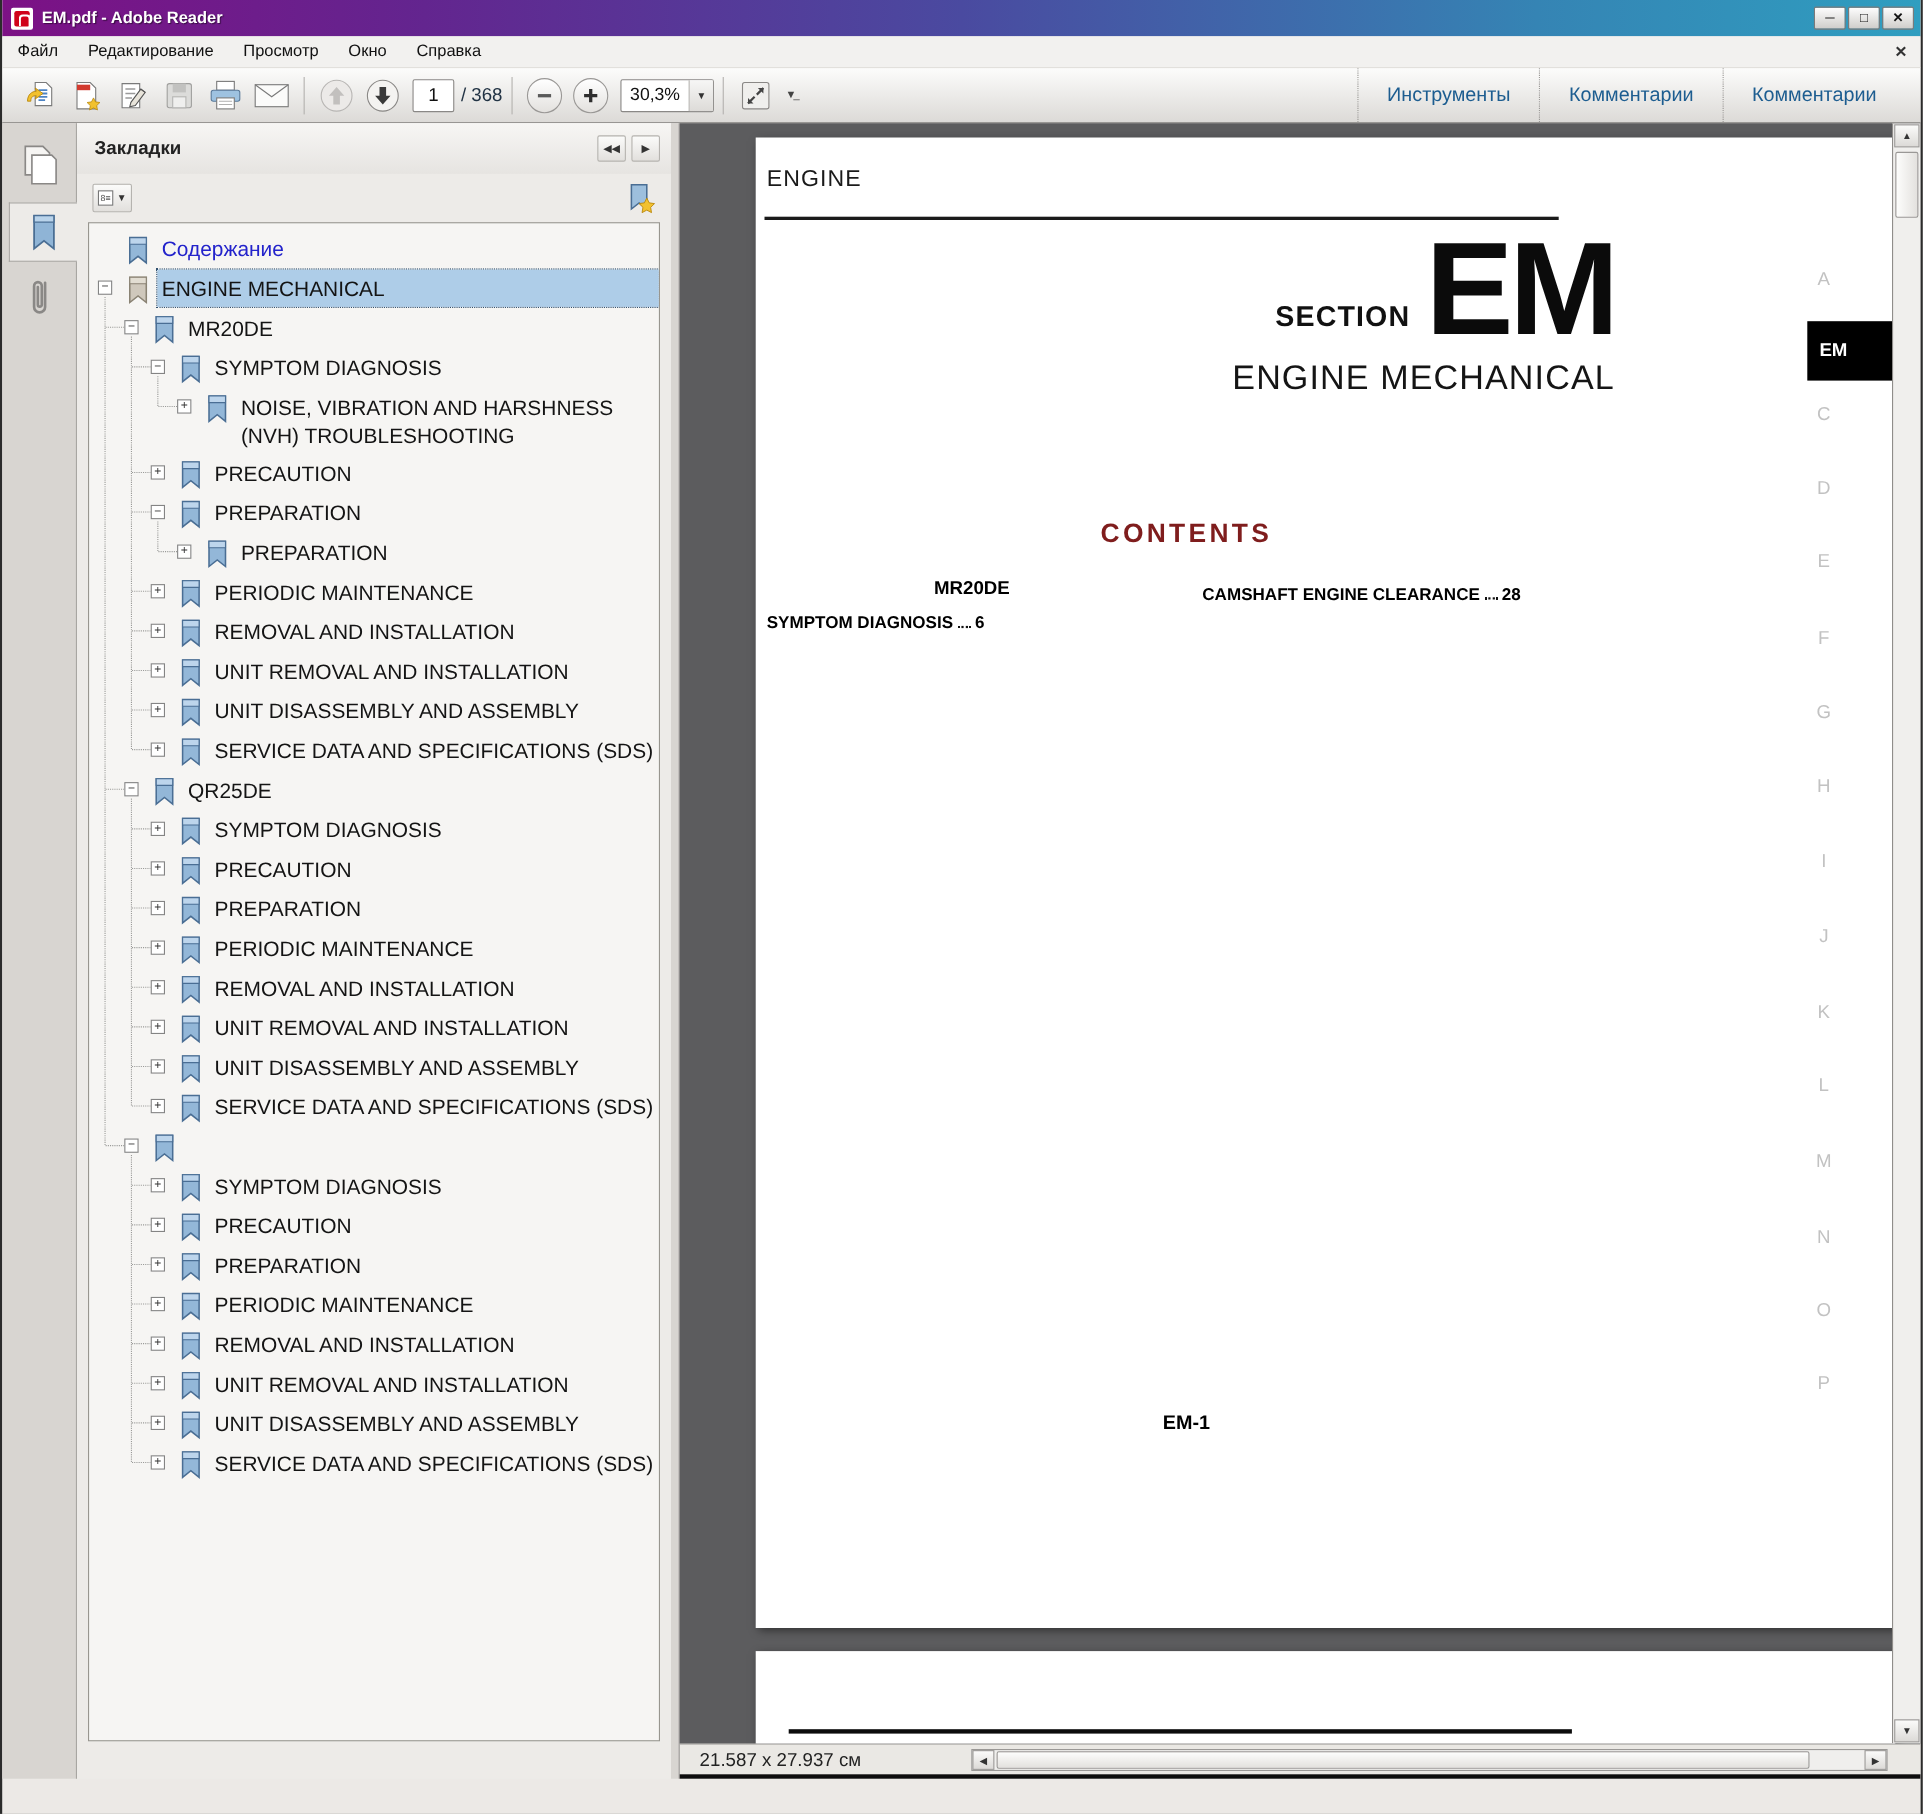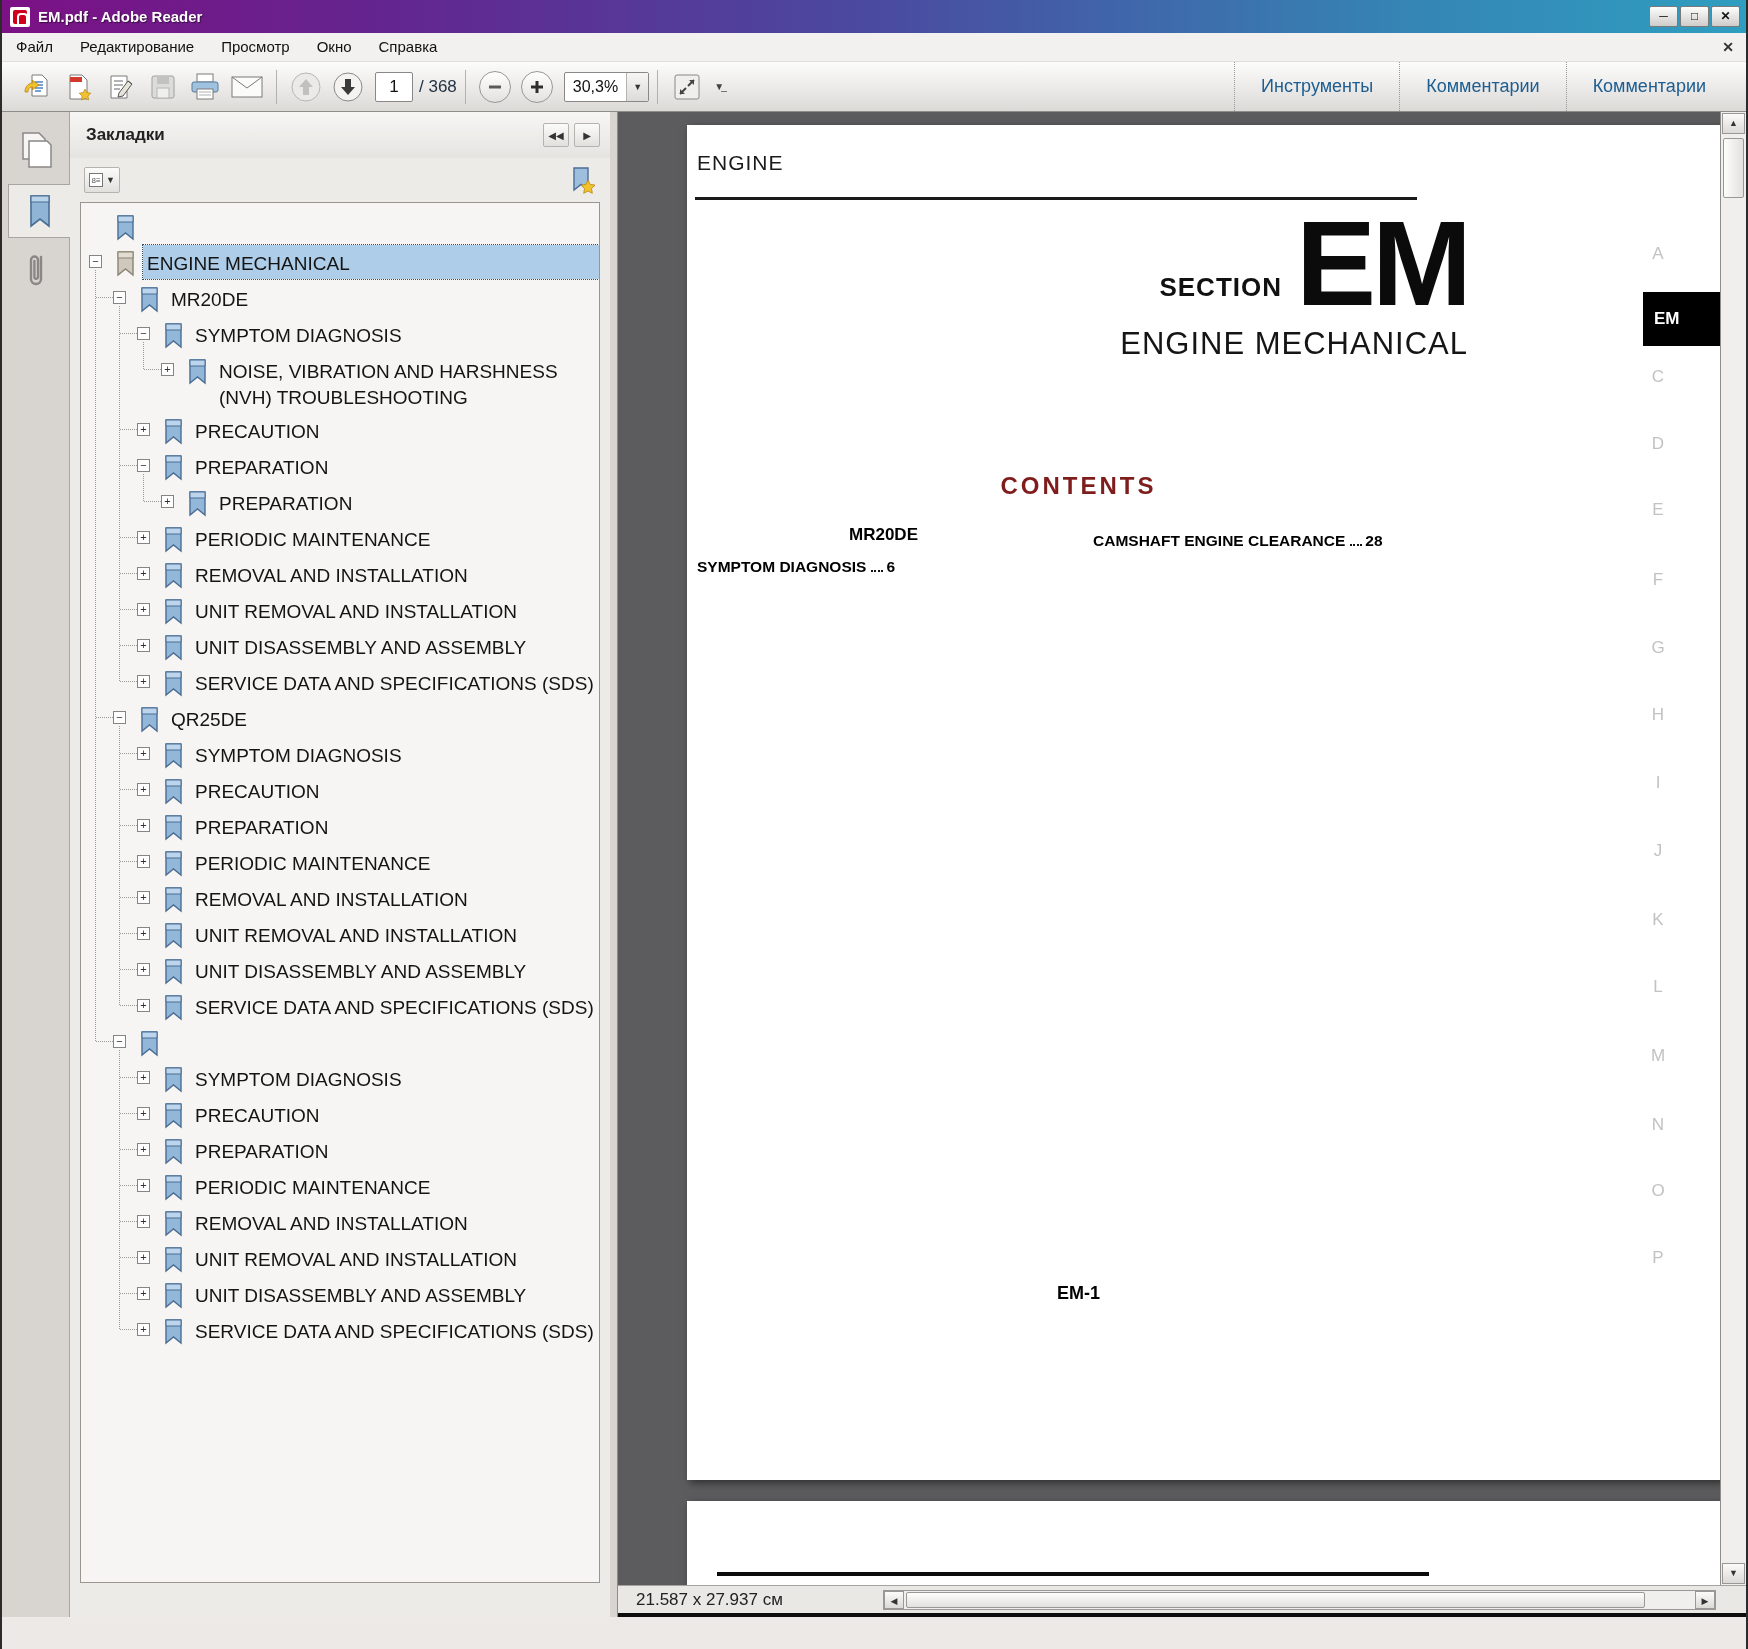--- a/index.html
+++ b/index.html
@@ -292,20 +292,21 @@
               <path d="M18 14l2.2 4.4 4.8.7-3.5 3.4.8 4.8-4.3-2.3-4.3 2.3.8-4.8-3.5-3.4 4.8-.7z" fill="#f2c12e" stroke="#b8860b" stroke-width=".8"></path>
             </svg>
         </span>
       </div>
       <div class="tree" id="bm-tree">
           <div class="bm-row">
             <svg class="bm-icon" style="left:34px" width="21" height="27" viewBox="0 0 21 27">
               <path d="M3 2h15v23l-7.5-6L3 25z" fill="#93b7d8" stroke="#4a6e94" stroke-width="1.4"></path>
               <path d="M3 2h15v6H3z" fill="#bdd5ec" stroke="#4a6e94" stroke-width="1"></path>
             </svg>
+            <span class="bm-label linkblue" style="margin-left: 62px;">Содержание</span>
           </div>
           <div class="bm-row">
             <span class="bm-ebox" style="left:8px">−</span>
             <svg class="bm-icon" style="left:34px" width="21" height="27" viewBox="0 0 21 27">
               <path d="M3 2h15v23l-7.5-6L3 25z" fill="#cfc8bc" stroke="#8a8374" stroke-width="1.4"></path>
               <path d="M3 2h15v6H3z" fill="#e2ddd2" stroke="#8a8374" stroke-width="1"></path>
             </svg>
             <span class="bm-label sel" style="margin-left: 62px;">ENGINE MECHANICAL</span>
           </div>
           <div class="bm-row">

